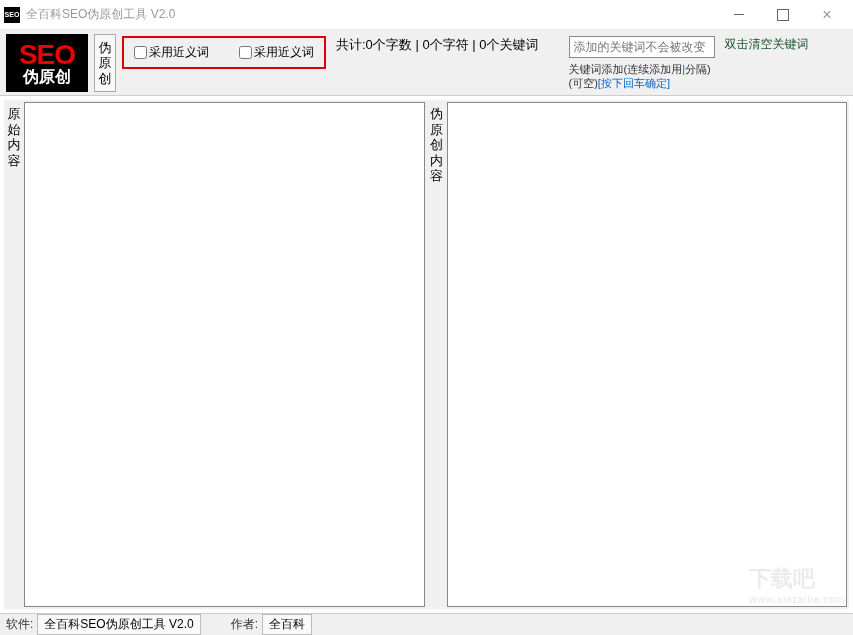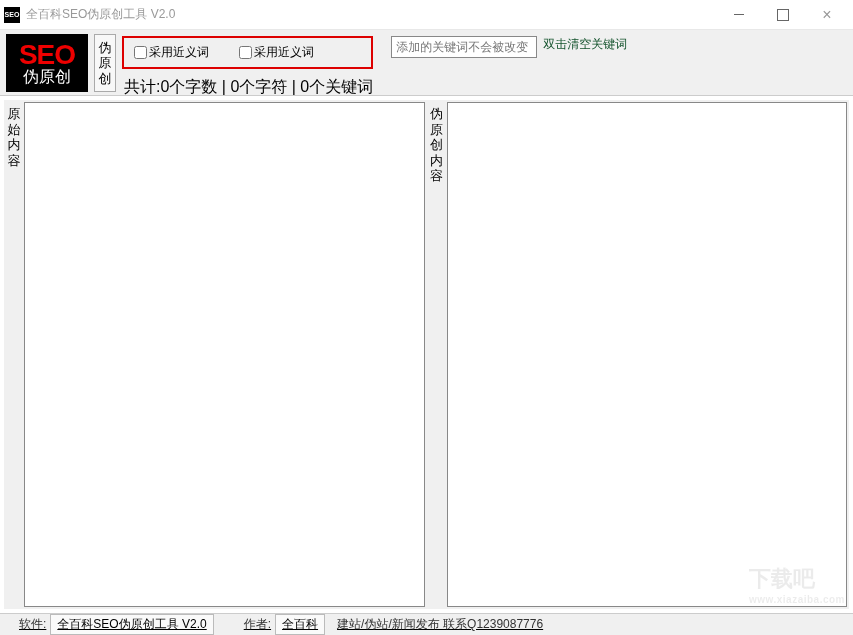--- a/index.html
+++ b/index.html
@@ -11,45 +11,45 @@
 .titlebar .wbtns { display: flex; }
 .titlebar .wbtn { width: 44px; height: 28px; display: flex; align-items: center; justify-content: center; color: #999; font-size: 14px; }
 .titlebar .wbtn.min::before { content: ""; width: 10px; height: 1px; background: #666; }
 .titlebar .wbtn.max::before { content: ""; width: 10px; height: 10px; border: 1px solid #666; }
 .titlebar .wbtn.close { font-size: 16px; }
 
 .toolbar { height: 66px; background: #f0f0f0; display: flex; align-items: flex-start; padding: 4px 6px; gap: 6px; border-bottom: 1px solid #ccc; }
 
 .logo { width: 82px; height: 58px; background: #000; display: flex; flex-direction: column; align-items: center; justify-content: center; line-height: 1; }
 .logo .seo { color: #e00; font-weight: 900; font-size: 28px; letter-spacing: -1px; font-family: Arial, sans-serif; }
-.logo .sub { color: #fff; font-size: 16px; font-weight: normal; }
+.logo .sub { color: #fff; font-size: 16px; font-weight: bold; }
 
 .vtab { width: 22px; height: 58px; background: #f8f8f8; border: 1px solid #aaa; display: flex; flex-direction: column; align-items: center; justify-content: center; font-size: 13px; line-height: 1.3; }
 
-.midblock { display: flex; flex-direction: column; gap: 8px; padding-top: 2px; }
+.midblock { display: flex; flex-direction: row; gap: 0; padding-top: 2px; }
 .checkrow { display: flex; gap: 30px; border: 2px solid #d00; padding: 6px 10px; background: #f0f0f0; }
 .checkrow label { display: flex; align-items: center; gap: 2px; cursor: pointer; }
 .checkrow input[type="checkbox"] { width: 13px; height: 13px; }
-.statrow { font-size: 16px; color: #000; padding-left: 2px; }
+.statrow { font-size: 13px; color: #000; padding-left: 2px; margin-left: 8px; }
 
-.kwblock { display: flex; flex-direction: column; gap: 4px; margin-left: 12px; padding-top: 2px; }
+.kwblock { display: flex; flex-direction: column; gap: 4px; margin-left: 24px; padding-top: 2px; }
 .kwinput { width: 146px; height: 22px; border: 1px solid #888; background: #fff; font-size: 12px; padding: 2px 4px; color: #777; }
 .kwhint { font-size: 11px; color: #333; max-width: 150px; line-height: 1.3; }
 .kwhint .blue { color: #06c; }
 
 .righthint { font-size: 12px; color: #14532d; line-height: 1.4; padding-top: 2px; flex: 1; }
 
 .content { position: absolute; top: 100px; left: 4px; right: 4px; bottom: 26px; display: flex; gap: 4px; background: #f0f0f0; padding: 2px; }
 .panel { display: flex; flex: 1; }
 .panel .vlabel { width: 18px; font-size: 13px; display: flex; flex-direction: column; align-items: center; padding-top: 4px; line-height: 1.2; writing-mode: vertical-rl; text-orientation: upright; letter-spacing: 2px; }
 .panel .vlabel.normal { writing-mode: horizontal-tb; text-orientation: mixed; }
 .vlabel-chars { display: flex; flex-direction: column; align-items: center; line-height: 1.2; }
 .panel textarea { flex: 1; border: 1px solid #888; background: #fff; resize: none; font-family: inherit; font-size: 12px; padding: 4px; }
 
-.statusbar { position: absolute; left: 0; right: 0; bottom: 0; height: 22px; background: #f0f0f0; border-top: 1px solid #ccc; display: flex; align-items: center; padding: 0 19px; font-size: 12px; text-decoration: underline; }
+.statusbar { position: absolute; left: 0; right: 0; bottom: 0; height: 22px; background: #f0f0f0; border-top: 1px solid #ccc; display: flex; align-items: center; padding: 0 6px; font-size: 12px; }
 .statusbar .field { border: 1px solid #bbb; background: #fafafa; padding: 1px 6px; margin: 0 2px 0 4px; }
 .statusbar .lbl { color: #333; }
 
 .watermark { position: absolute; right: 8px; bottom: 30px; font-size: 22px; color: rgba(0,0,0,0.08); font-weight: bold; font-family: Arial, sans-serif; pointer-events: none; }
 .watermark .small { font-size: 10px; display: block; text-align: center; letter-spacing: 0.5px; }
 </style>
 </head>
 <body>
 
 <div class="titlebar">
@@ -82,20 +82,23 @@
       </label>
       <label>
         <input type="checkbox" style="">
         <span>采用近义词</span>
       </label>
     </div>
     <div class="statrow">共计:0个字数 | 0个字符 | 0个关键词</div>
   </div>
   <div class="kwblock">
     <input class="kwinput" type="text" value="添加的关键词不会被改变" style="">
+    <div class="kwhint">
+      <span>关键词添加(连续添加用</span><span class="blue">|</span><span>分隔)(可空)</span><span class="blue">[按下回车确定]</span>
+    </div>
   </div>
   <div class="righthint">
     <div>双击清空关键词</div>
   </div>
 </div>
 
 <div class="content">
   <div class="panel">
     <div class="vlabel normal">
       <div class="vlabel-chars">
@@ -124,14 +127,13 @@
 <div class="watermark">
   <span>下载吧</span>
   <span class="small">www.xiazaiba.com</span>
 </div>
 
 <div class="statusbar">
   <span class="lbl">软件:</span>
   <span class="field">全百科SEO伪原创工具 V2.0</span>
   <span class="lbl" style="margin-left:28px">作者:</span>
   <span class="field">全百科</span>
-  <span class="lbl" style="margin-left:10px">建站/伪站/新闻发布 联系Q1239087776</span>
 </div>
 
 </body></html>

